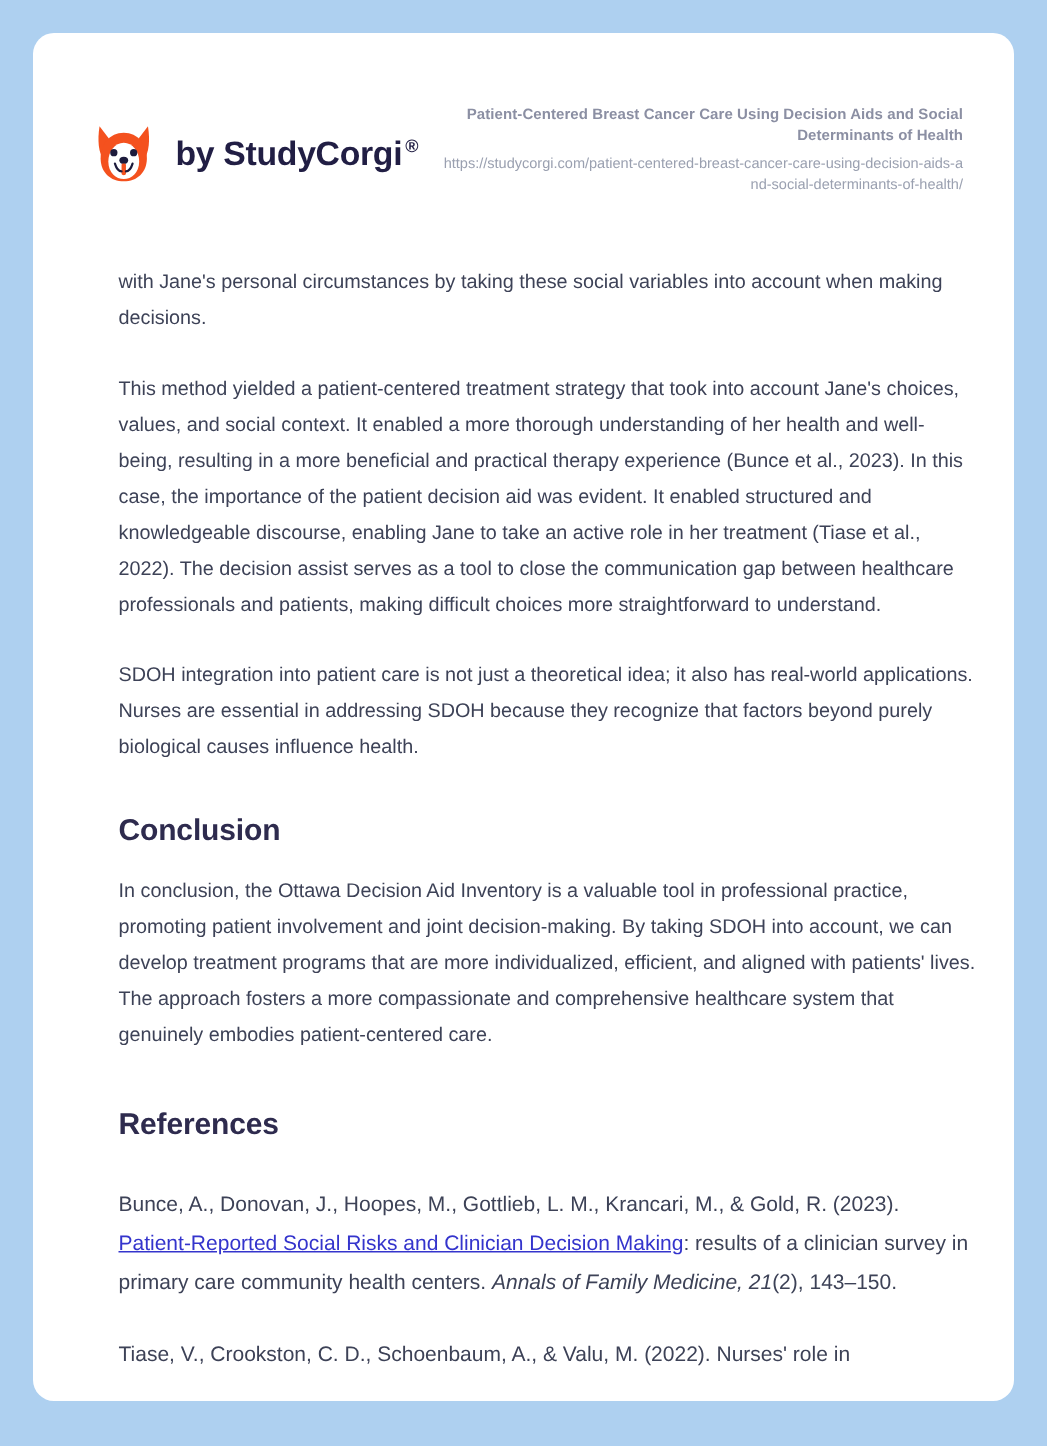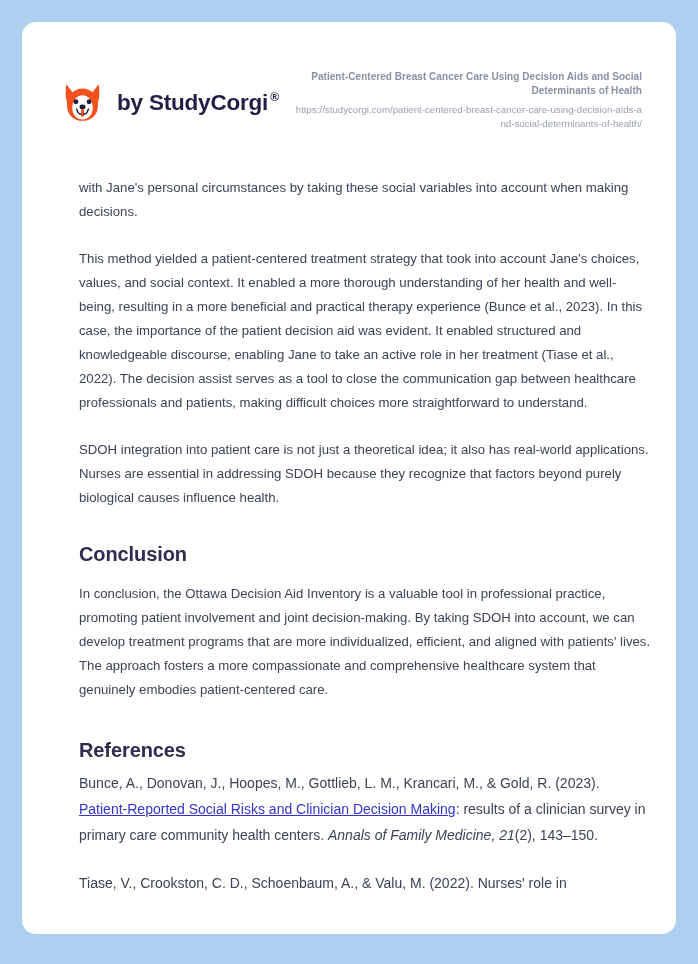--- a/index.html
+++ b/index.html
@@ -92,21 +92,21 @@
     text-align: left;
   }
   p.para.tight { margin-bottom: 22px; }
   h2.section-heading {
     font-size: 20px;
     font-weight: bold;
     color: #2e2b4e;
     margin: 33px 0 16px 0;
     letter-spacing: -0.1px;
   }
-  h2.section-heading.refs { margin-top: 37px; margin-bottom: 8px; }
+  h2.section-heading.refs { margin-top: 37px; margin-bottom: 27px; }
   p.reference {
     font-size: 14px;
     line-height: 1.88;
     color: #3d4257;
     margin: 0 0 21px 0;
   }
   a.ref-link {
     color: #3434cc;
     text-decoration: underline;
   }

